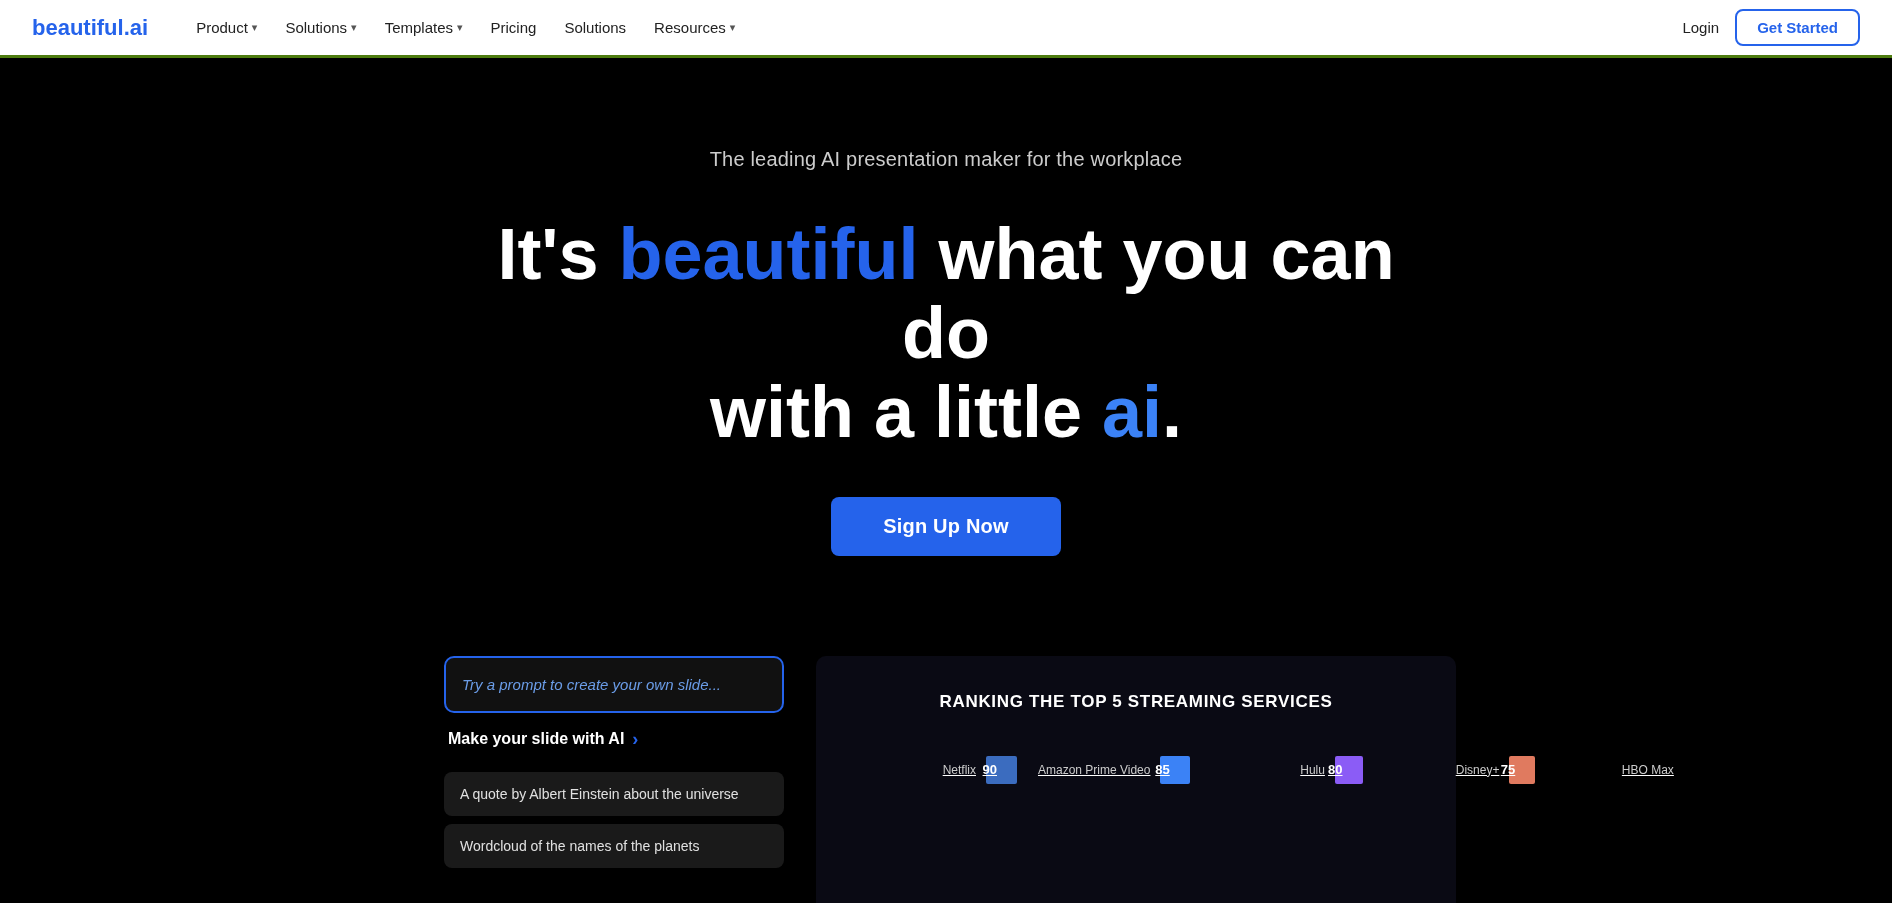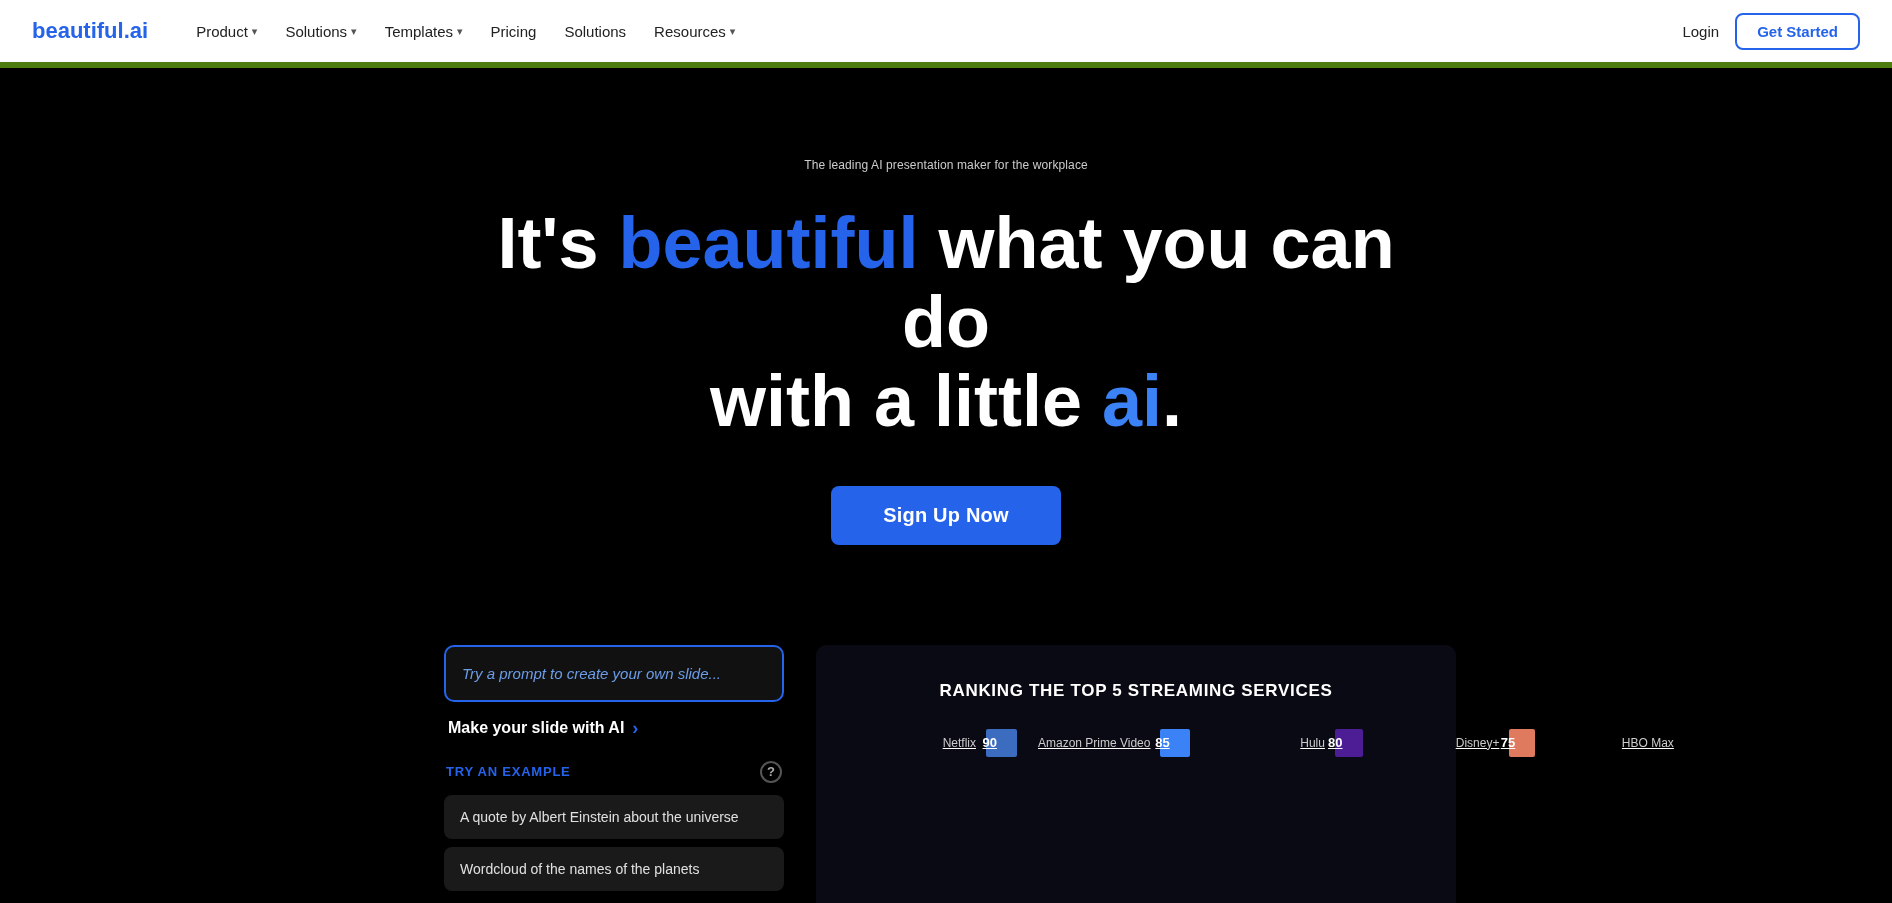--- a/index.html
+++ b/index.html
@@ -4,25 +4,25 @@
   <style>
     * { margin: 0; padding: 0; box-sizing: border-box; }
     body { font-family: -apple-system, BlinkMacSystemFont, 'Segoe UI', sans-serif; background: #000; color: #fff; overflow-x: hidden; }
 
     
     .navbar {
       background: #fff;
       display: flex;
       align-items: center;
       padding: 4px 32px;
-      height: 68px;
+      height: 58px;
       position: sticky;
       top: 0;
       z-index: 100;
-      border-bottom: 6px solid #4d7c0f;
+      border-bottom: 3px solid #4d7c0f;
     }
     .nav-logo {
       font-size: 22px;
       font-weight: 700;
       color: #1a1a1a;
       text-decoration: none;
       margin-right: 36px;
       white-space: nowrap;
     }
     .nav-logo span { color: #2563eb; }
@@ -72,23 +72,23 @@
 
     
     .hero {
       background: #000;
       text-align: center;
       padding: 90px 20px 60px;
       min-height: 480px;
     }
     .hero-subtitle {
       color: #ccc;
-      font-size: 12px;
+      font-size: 20px;
       font-weight: 400;
-      margin-bottom: 32px;
+      margin-bottom: 44px;
       letter-spacing: 0.01em;
     }
     .hero-headline {
       font-size: 72px;
       font-weight: 900;
       line-height: 1.1;
       color: #fff;
       margin-bottom: 44px;
       max-width: 900px;
       margin-left: auto;
@@ -211,21 +211,21 @@
       min-height: 280px;
       position: relative;
     }
     .chart-title {
       font-size: 17px;
       font-weight: 900;
       color: #fff;
       text-align: center;
       text-transform: uppercase;
       letter-spacing: 0.04em;
-      margin-bottom: 28px;
+      margin-bottom: 44px;
     }
     .chart-bars {
       display: flex;
       flex-direction: row;
       gap: 10px;
       text-decoration: underline;
     }
     .chart-row {
       display: flex;
       align-items: center;
@@ -293,24 +293,20 @@
 <section class="interactive-section">
 
   <div class="left-panel">
     <div class="prompt-input-wrapper">
       <input class="prompt-input" type="text" placeholder="Try a prompt to create your own slide..." style="">
     </div>
     <div class="make-slide-row">
       <span class="make-slide-text">Make your slide with AI</span>
       <span class="arrow-icon">›</span>
     </div>
-    <div class="try-example-header">
-      <span class="try-example-label">TRY AN EXAMPLE</span>
-      <div class="help-icon">?</div>
-    </div>
     <div id="example-list">
         <div class="example-item">A quote by Albert Einstein about the universe</div>
         <div class="example-item">Wordcloud of the names of the planets</div>
       </div>
   </div>
 
   <div class="right-panel">
     <div class="chart-title">RANKING THE TOP 5 STREAMING SERVICES</div>
     <div class="chart-bars" id="chart-bars">
         <div class="chart-row">
@@ -325,21 +321,21 @@
           <div class="chart-label">Amazon Prime Video</div>
           <div class="bar-container">
             <div class="bar" style="width: 85%; background-color: #3b82f6;">
               <span class="bar-value">85</span>
             </div>
           </div>
         </div>
         <div class="chart-row">
           <div class="chart-label">Hulu</div>
           <div class="bar-container">
-            <div class="bar" style="width: 80%; background-color: #4c1d95;">
+            <div class="bar" style="width: 80%; background-color: #8b5cf6;">
               <span class="bar-value">80</span>
             </div>
           </div>
         </div>
         <div class="chart-row">
           <div class="chart-label">Disney+</div>
           <div class="bar-container">
             <div class="bar" style="width: 75%; background-color: rgb(224, 122, 95);">
               <span class="bar-value">75</span>
             </div>

